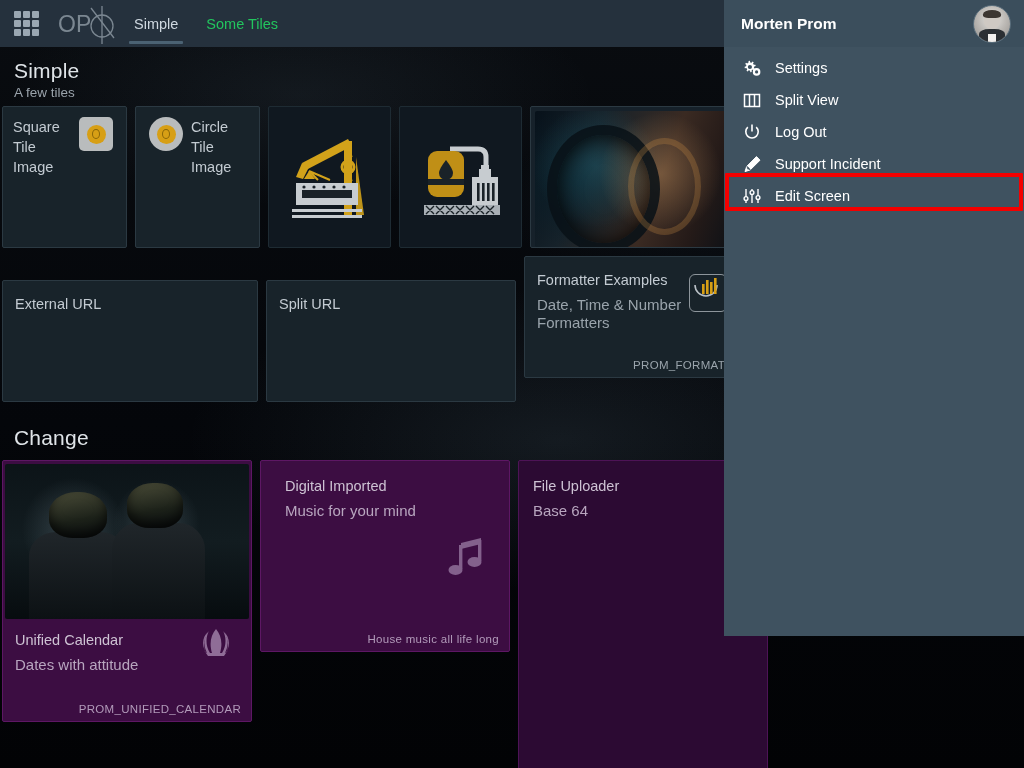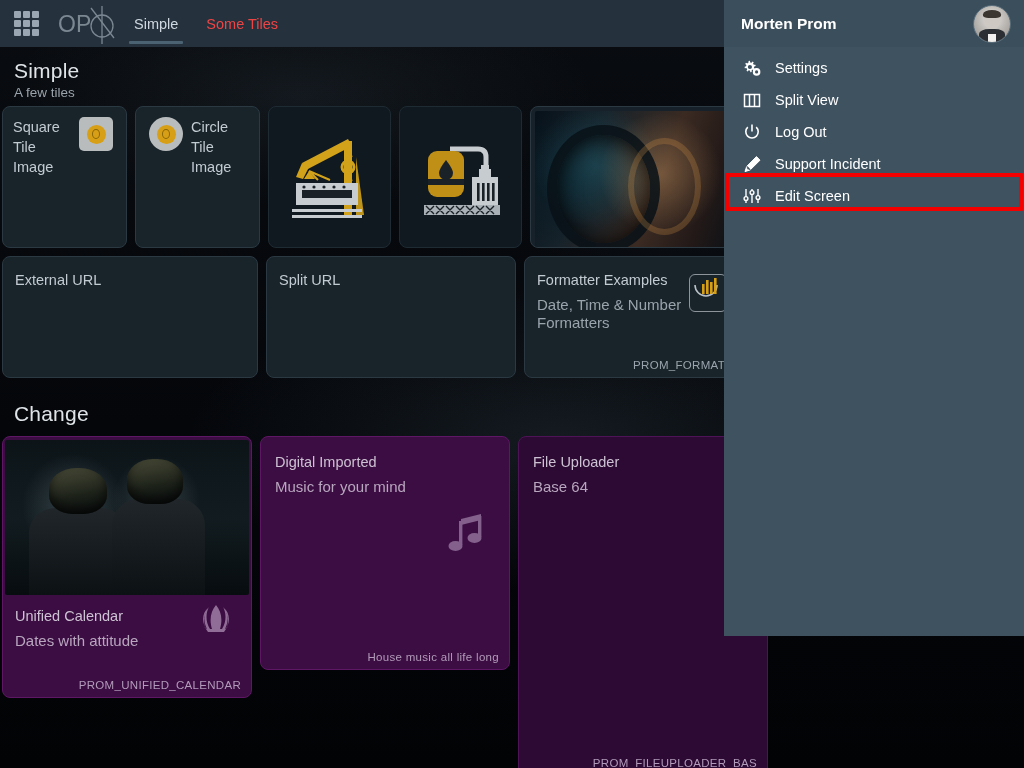--- a/index.html
+++ b/index.html
@@ -36,39 +36,39 @@
   .apps-icon i { display: block; background: #9aa7b2; border-radius: 1px; }
 
   .brand {
     margin-left: 18px; width: 62px; height: 40px; position: relative;
     opacity: .75;
   }
   .brand svg { position: absolute; top: 0; left: 0; }
 
   .navtab {
     position: relative; height: 47px; display: flex; align-items: center;
-    padding: 0 14px; color: #ef4444; font-size: 14.5px; cursor: pointer;
+    padding: 0 14px; color: #22c55e; font-size: 14.5px; cursor: pointer;
   }
   .navtab.active { color: #cfd8e0; }
   .navtab.active::after {
     content: ""; position: absolute; left: 9px; right: 9px; bottom: 3px;
     height: 3px; background: #4b6273; border-radius: 1px;
   }
 
   
   .content { position: absolute; top: 47px; left: 0; width: 1024px; height: 721px; }
 
   .section-head { padding: 12px 0 6px 14px; }
   .section-title { color: #dfe4e8; font-size: 21px; font-weight: 400; letter-spacing: .2px; }
   .section-sub { color: #9aa3ab; font-size: 13.5px; margin-top: 2px; }
 
   .tilerow { display: flex; gap: 8px; padding-left: 2px; }
 
   .tile {
-    position: relative; border-radius: 8px; overflow: hidden;
+    position: relative; border-radius: 2px; overflow: hidden;
     background: #18232a; border: 1px solid #2b3942;
     flex: none;
   }
   .tile.dark  { background: #101820; border-color: #1e2b33; }
 
   .tile-title { color: #c3cbd2; font-size: 14.5px; line-height: 19px; }
   .tile-sub   { color: #9aa4ac; font-size: 15px; line-height: 18px; margin-top: 6px; }
   .tile-foot  { position: absolute; right: 10px; bottom: 6px; color: #9aa4ac;
                 font-size: 11.5px; letter-spacing: .3px; white-space: nowrap; }
 
@@ -105,21 +105,21 @@
     content:""; position:absolute; left:6%; top:10%; width:46%; height:80%;
     border-radius:50%; border:10px solid rgba(8,16,22,.85);
     box-shadow: inset 0 0 22px rgba(0,0,0,.9);
   }
   .t-pic .pic::after {
     content:""; position:absolute; left:46%; top:20%; width:30%; height:62%;
     border-radius:50%; border:6px solid rgba(200,140,70,.28);
   }
 
   
-  .t-url { height: 122px; padding: 14px 12px; }
+  .t-url { height: 122px; padding: 14px 12px; margin-top: 24px; }
 
   
   .t-fmt { width: 212px; height: 122px; padding: 14px 12px; }
   .fmt-icon {
     position: absolute; right: 8px; top: 17px; width: 38px; height: 38px;
     border: 1px solid #8d959b; border-radius: 6px;
     display: flex; align-items: flex-end; justify-content: center; padding-bottom: 6px;
   }
 
   
@@ -146,21 +146,21 @@
   .t-cal .photo .h2 { left: 50%; top: 12%; width: 23%; height: 29%; }
   .t-cal .photo .b1, .t-cal .photo .b2 {
     position:absolute; bottom:0; border-radius:28% 28% 0 0;
     background: linear-gradient(180deg, #20262a, #0c1114);
   }
   .t-cal .photo .b1 { left: 10%; top: 44%; width: 40%; }
   .t-cal .photo .b2 { left: 44%; top: 38%; width: 38%; }
   .t-cal .body { padding: 12px 12px 0 12px; position: relative; }
   .jedi { position: absolute; right: 18px; top: 8px; width: 34px; height: 34px; opacity: .62; }
 
-  .t-di { width: 250px; height: 234px; padding: 16px 14px; }
+  .t-di { width: 250px; height: 192px; padding: 16px 24px; }
   .note { position: absolute; right: 22px; top: 76px; width: 40px; height: 42px; opacity: .58; }
 
   .t-fu { width: 250px; height: 340px; padding: 16px 14px; background: #2c0a33; border-color:#4d1356; }
 
   
   .panel {
     position: absolute; top: 0; right: 0; width: 300px; height: 636px;
     background: #3f5260; z-index: 9;
   }
   .panel-head {

